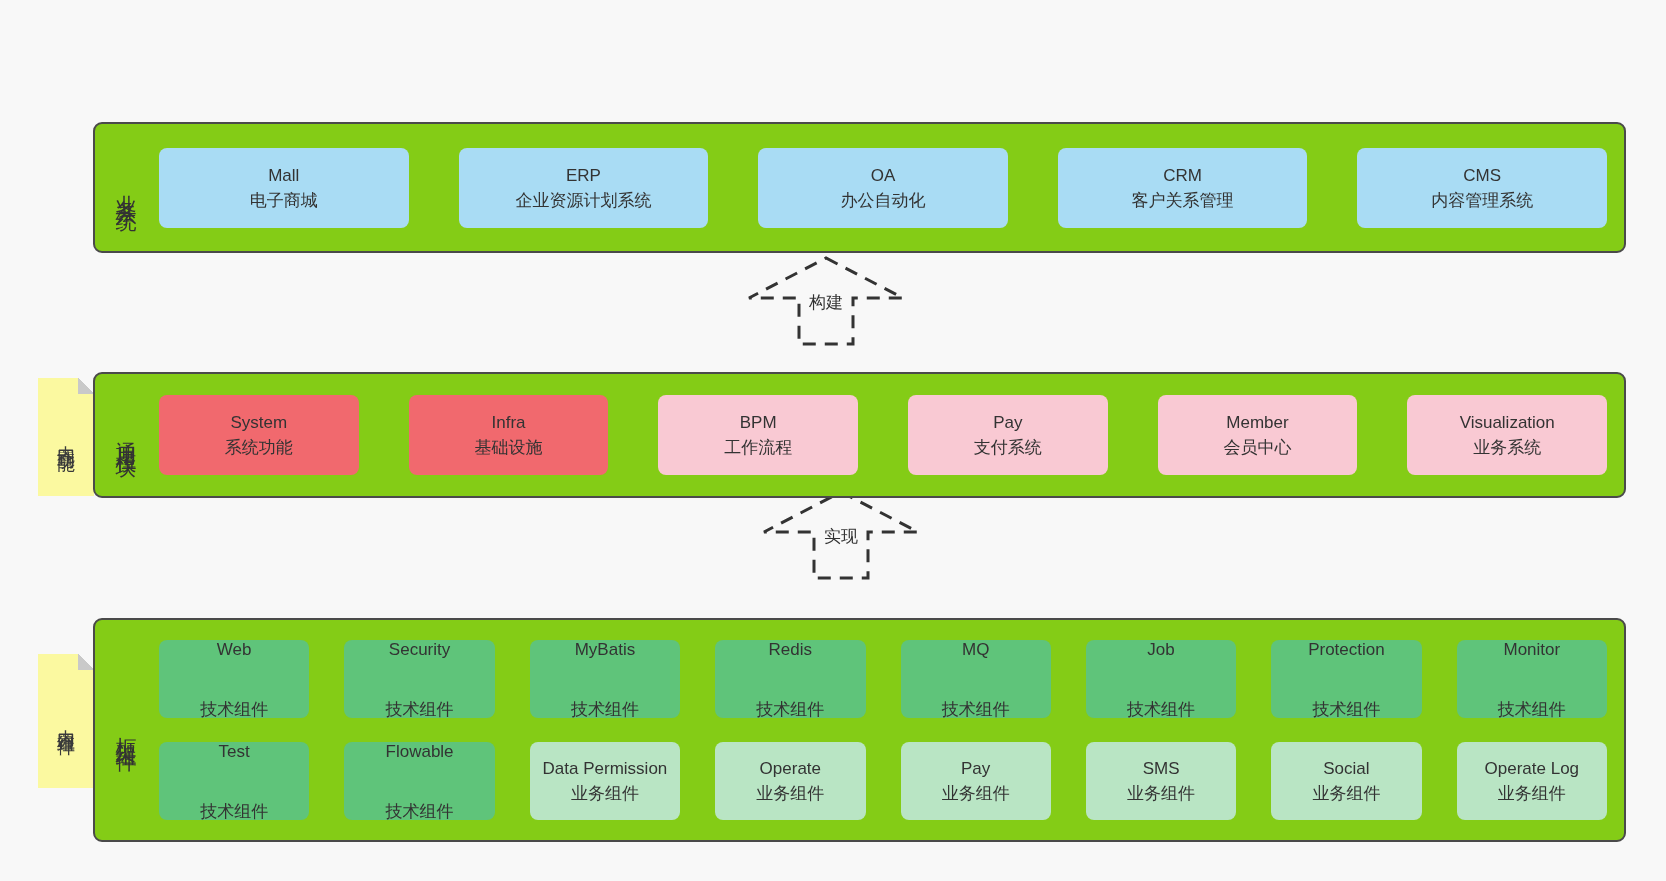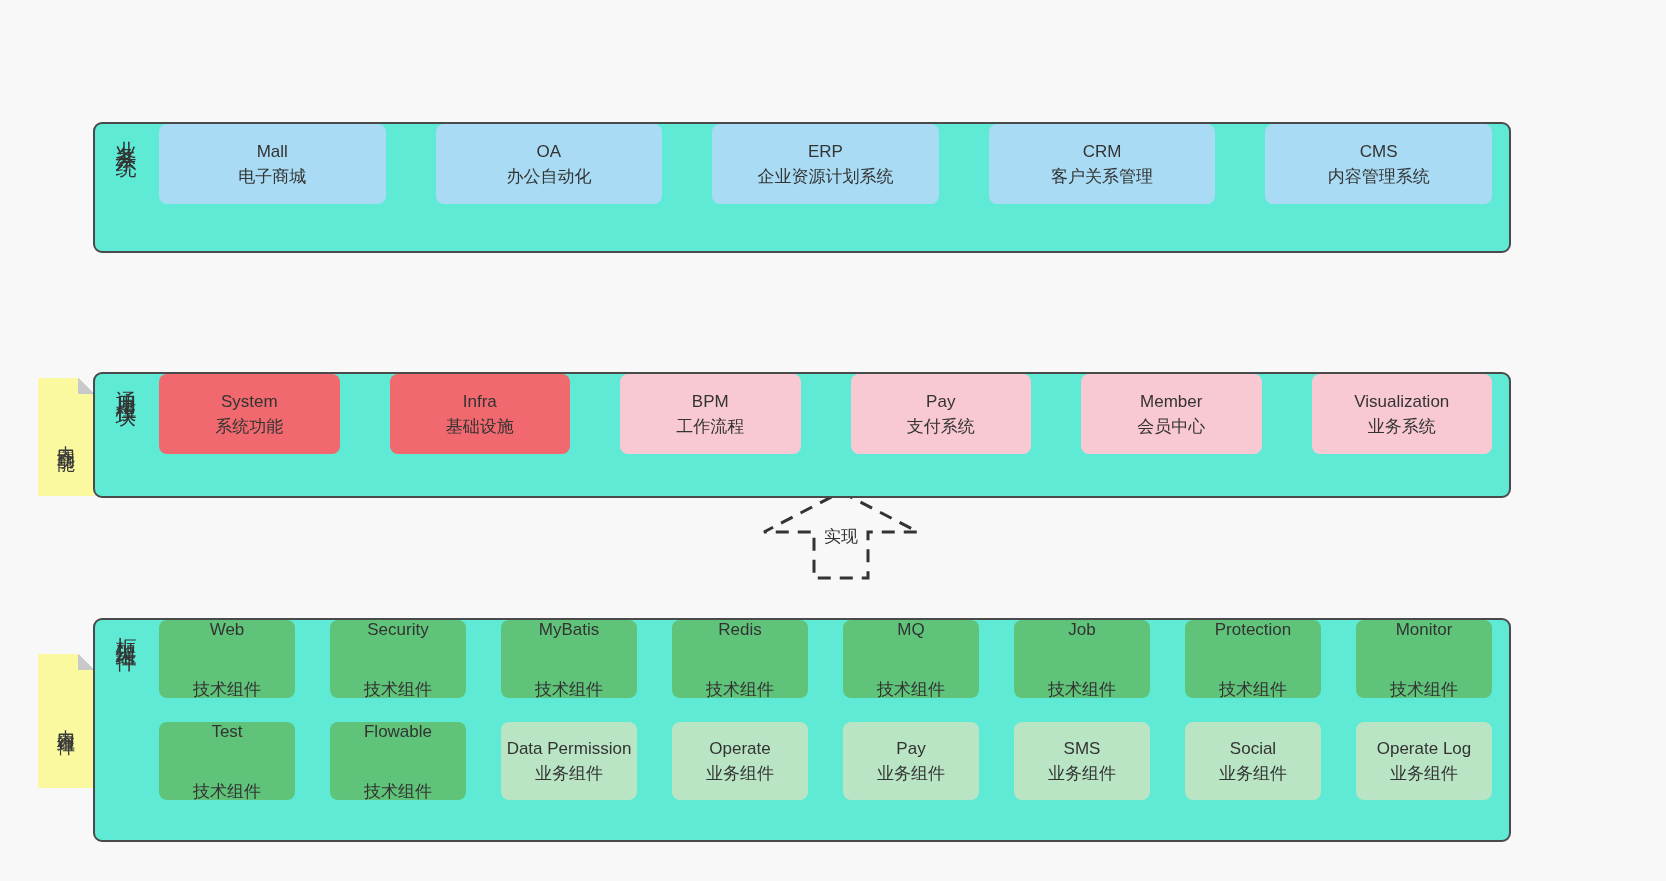--- a/index.html
+++ b/index.html
@@ -6,25 +6,25 @@
   body {
     width:1666px; height:881px;
     background:#f8f8f8;
     font-family:"Liberation Sans", sans-serif;
     color:#3a3a3a;
   }
   .canvas { position:relative; width:1666px; height:881px; overflow:hidden; }
 
   
   .layer {
-    position:absolute; left:93px; width:1418px;
-    background:#5eead4;
+    position:absolute; left:93px; width:1533px;
+    background:#84cc16;
     border:2px solid #4a4a4a; border-radius:9px;
     box-sizing:border-box;
-    display:flex; align-items:flex-start;
+    display:flex; align-items:center;
     z-index:2;
   }
   .layer-1 { top:122px; height:131px; }
   .layer-2 { top:372px; height:126px; }
   .layer-3 { top:618px; height:224px; }
 
   .side-label {
     flex:0 0 46px;
     display:flex; align-items:center; justify-content:center;
     writing-mode:vertical-rl; text-orientation:upright;
@@ -93,38 +93,44 @@
 <div class="canvas">
 
   <div class="layer layer-1">
     <div class="side-label">业务系统</div>
     <div class="boxes">
       <div class="box blue">
         <div>Mall</div>
         <div>电子商城</div>
       </div>
       <div class="box blue">
+        <div>ERP</div>
+        <div>企业资源计划系统</div>
+      </div>
+      <div class="box blue">
         <div>OA</div>
         <div>办公自动化</div>
       </div>
       <div class="box blue">
-        <div>ERP</div>
-        <div>企业资源计划系统</div>
-      </div>
-      <div class="box blue">
         <div>CRM</div>
         <div>客户关系管理</div>
       </div>
       <div class="box blue">
         <div>CMS</div>
         <div>内容管理系统</div>
       </div>
     </div>
   </div>
 
+  <div class="arrow arrow-1">
+    <svg width="160" height="92" viewBox="0 0 160 92">
+      <polygon points="80,3 157,43 107,43 107,89 53,89 53,43 3,43" fill="none" stroke="#333" stroke-width="3" stroke-dasharray="13 9"></polygon>
+    </svg>
+    <span class="arrow-label">构建</span>
+  </div>
 
   <div class="sticky sticky-2">内置功能</div>
   <div class="fold" style="position:absolute; left:78px; top:378px; z-index:1;"></div>
 
   <div class="layer layer-2">
     <div class="side-label">通用模块</div>
     <div class="boxes">
       <div class="box red">
         <div>System</div>
         <div>系统功能</div>

